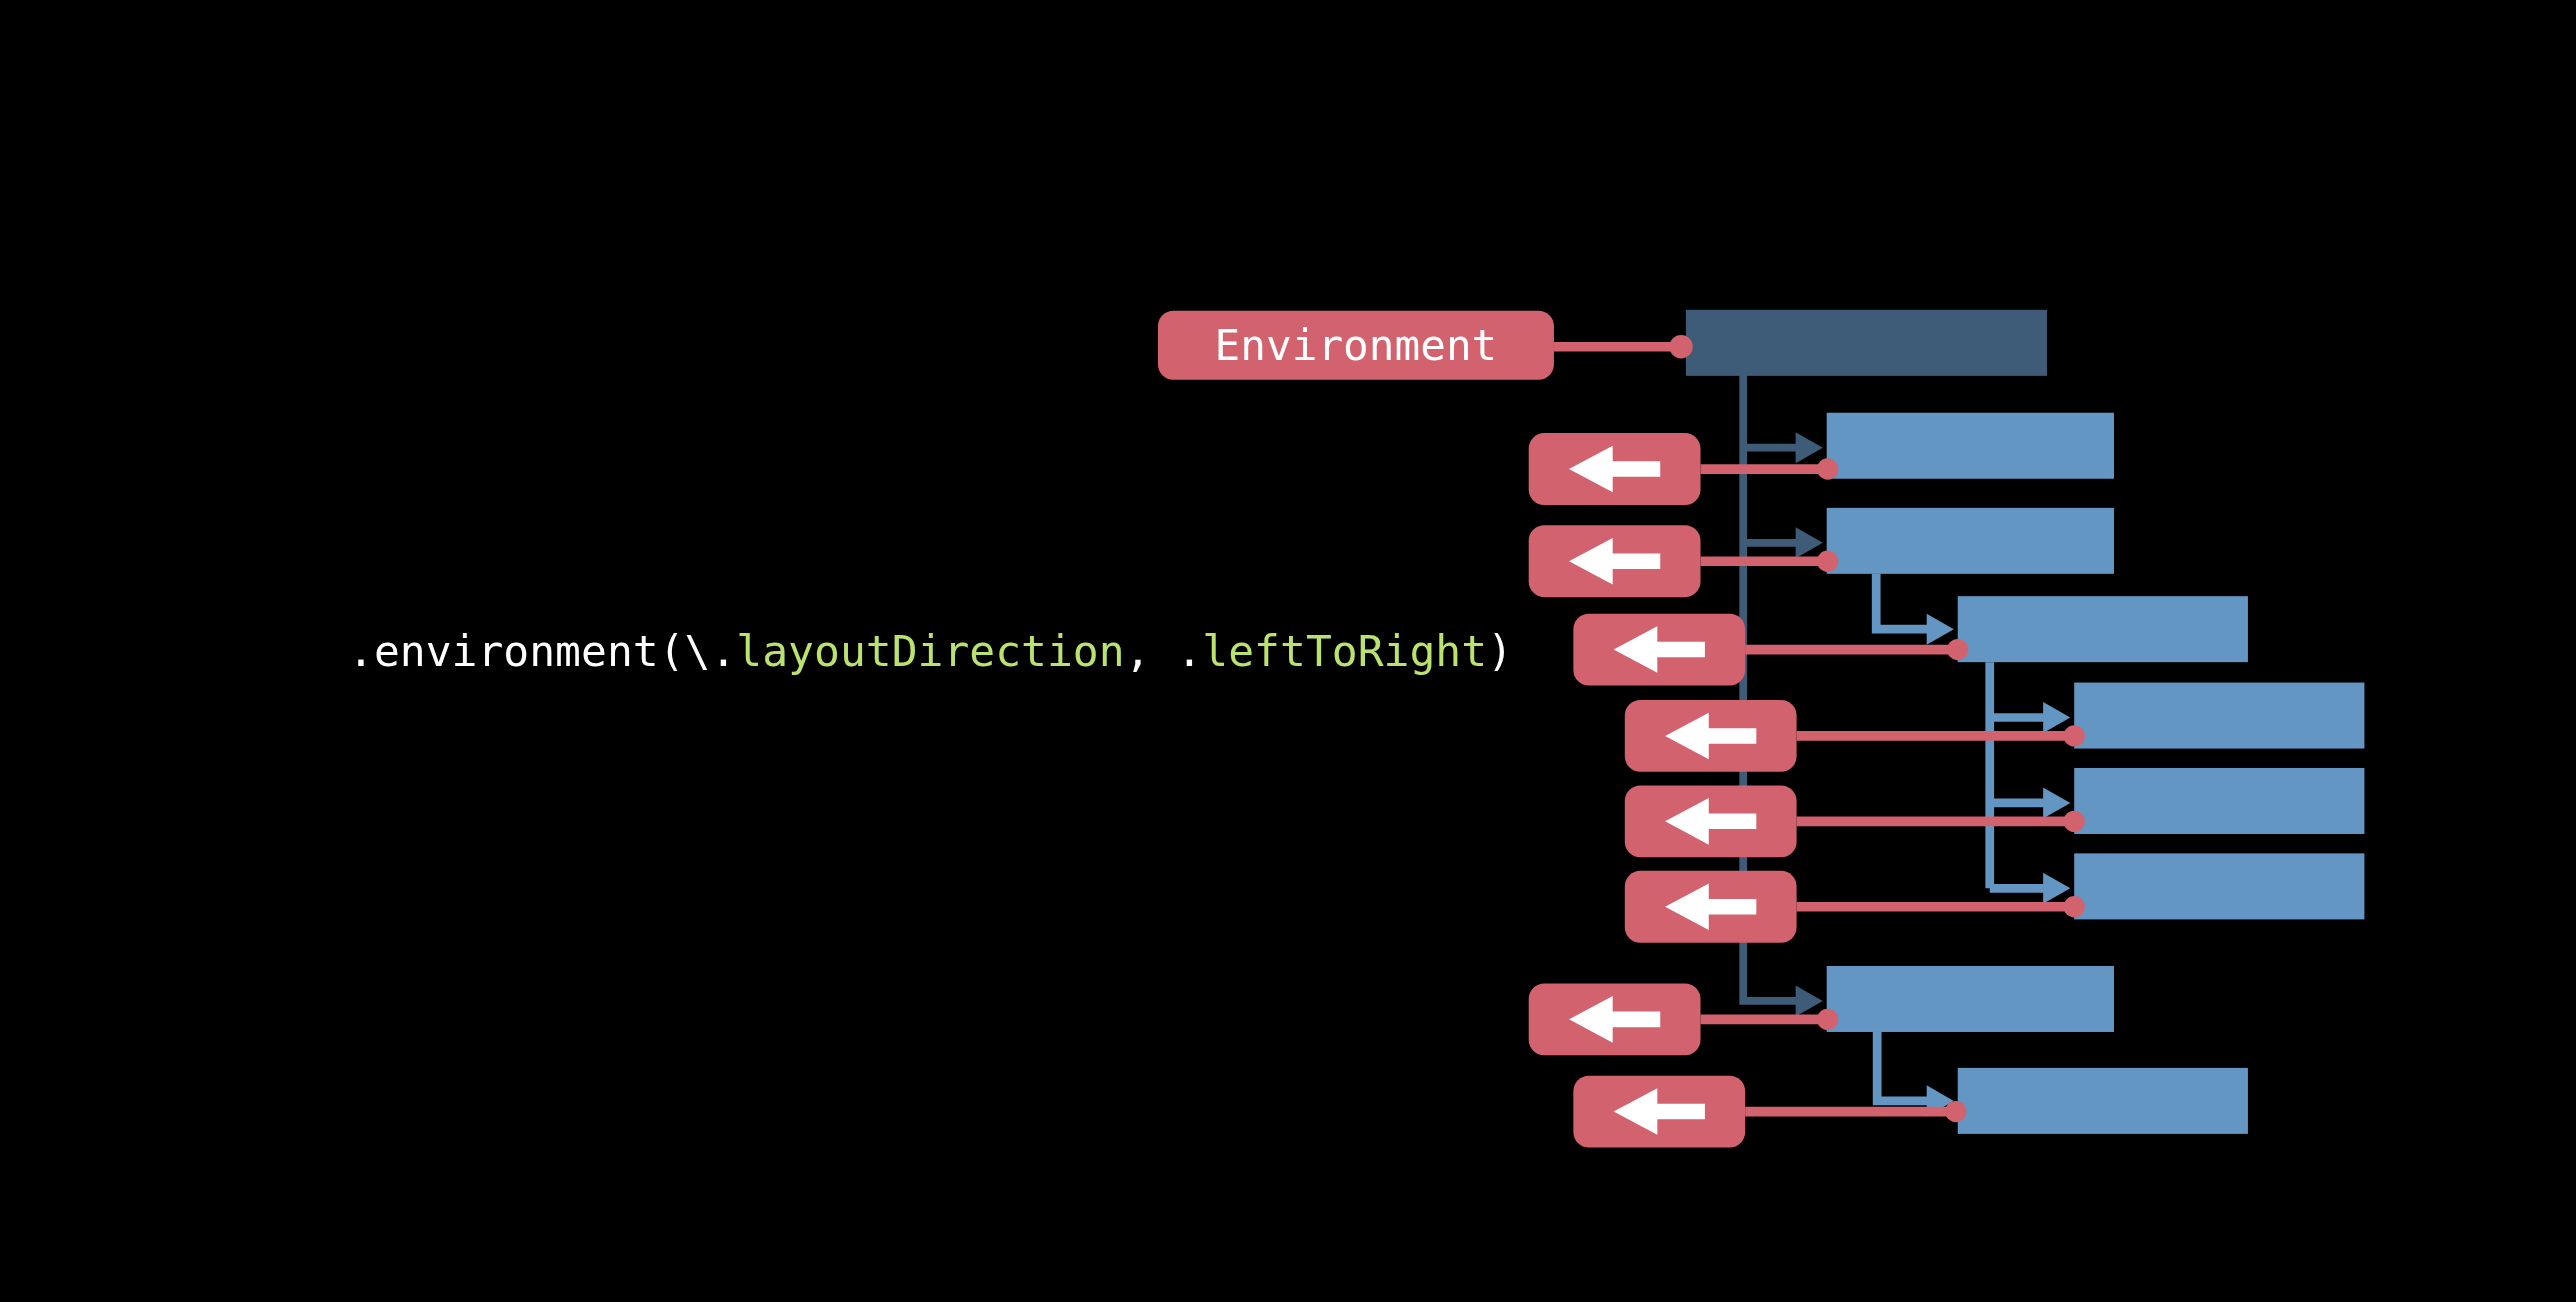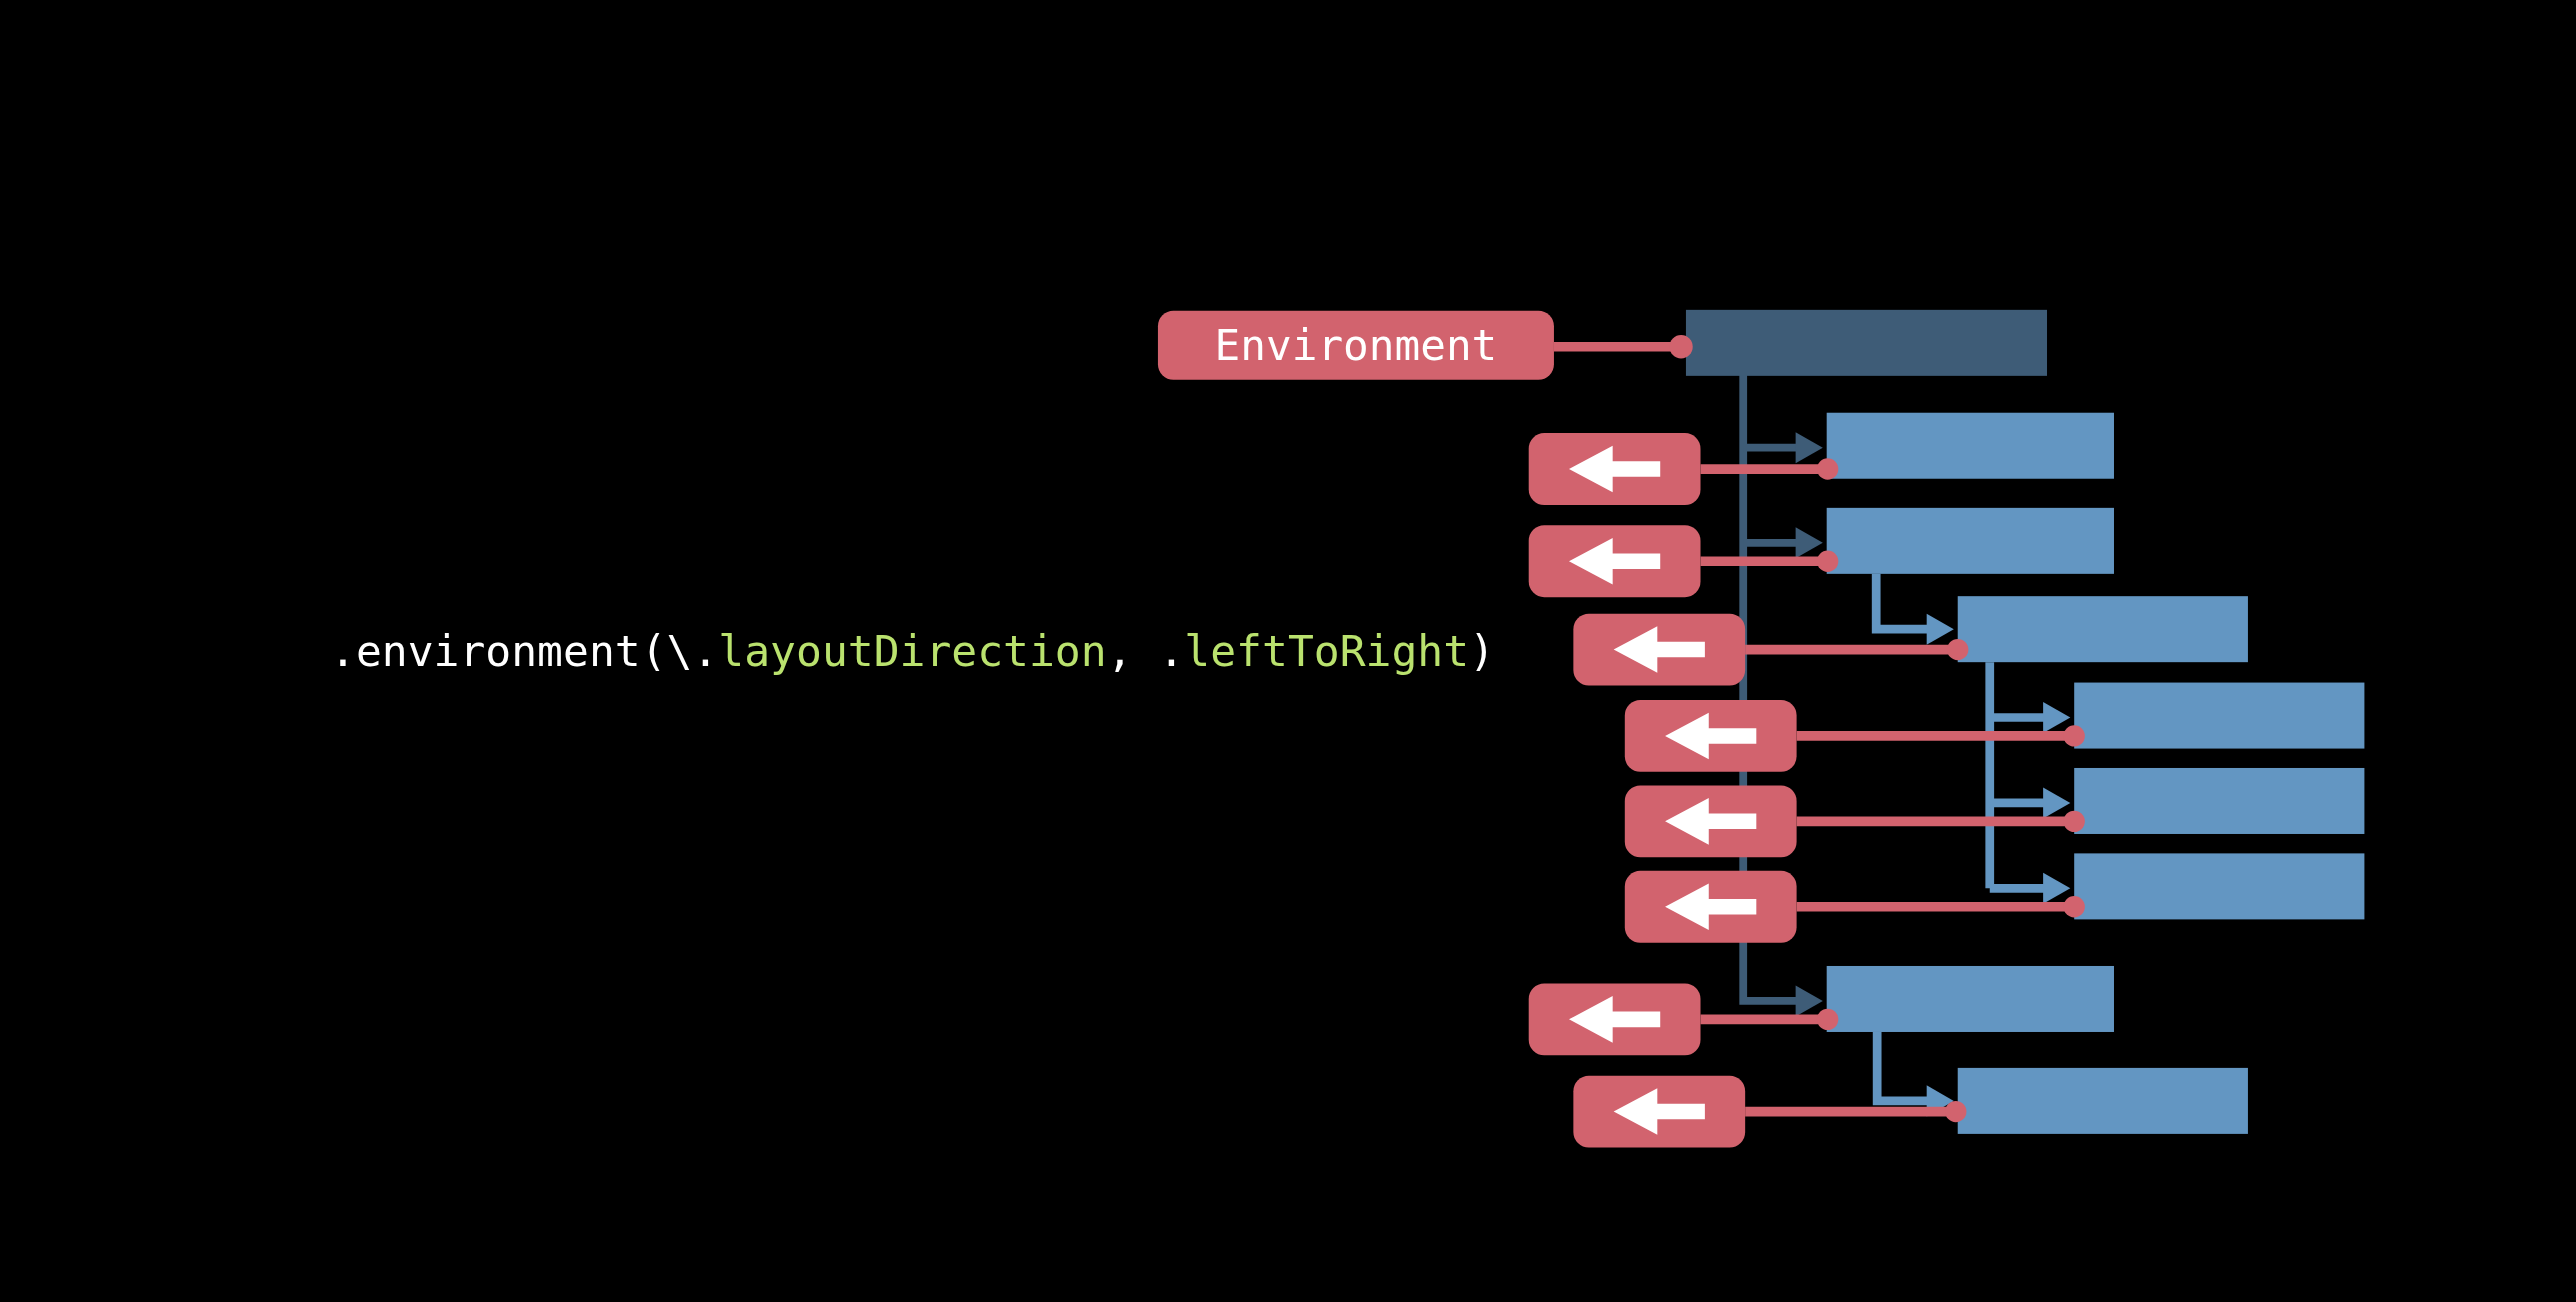--- a/index.html
+++ b/index.html
@@ -10,21 +10,21 @@
   .stage {
     position: relative;
     width: 2576px;
     height: 1303px;
     background: #000000;
     overflow: hidden;
     font-family: "DejaVu Sans Mono", "Liberation Mono", monospace;
   }
   .code-line {
     position: absolute;
-    left: 330px;
+    left: 348px;
     top: 626px;
     font-size: 43px;
     line-height: 50px;
     white-space: pre;
     letter-spacing: 0;
   }
   .code-line span { display: inline; }
   svg.diagram {
     position: absolute;
     left: 0;

